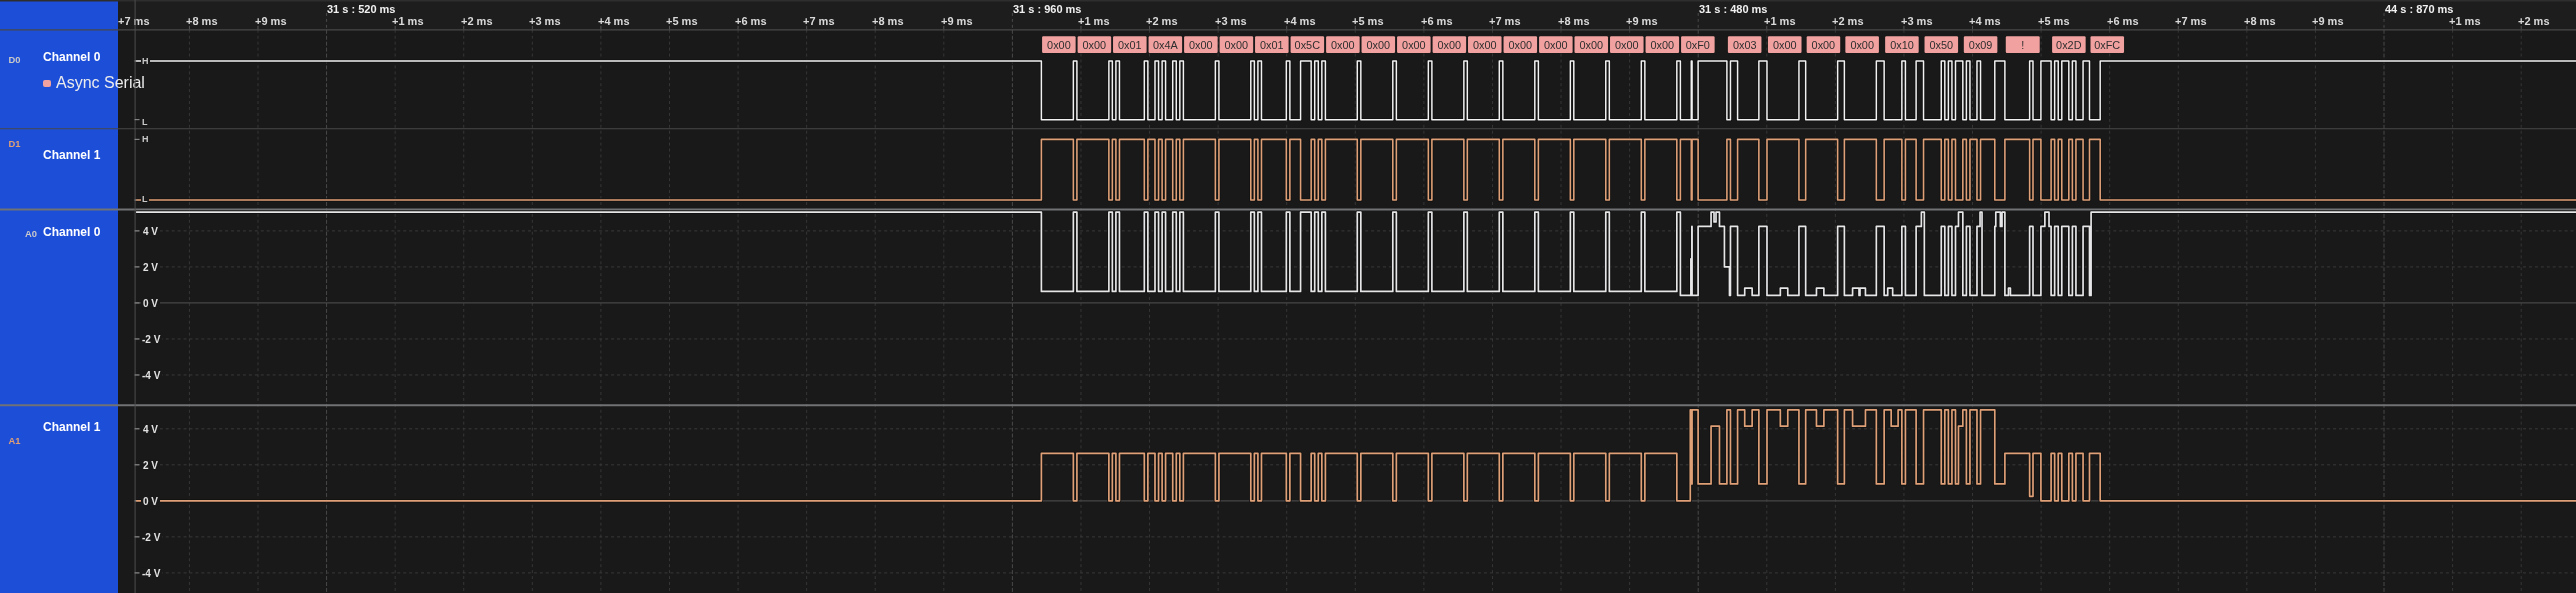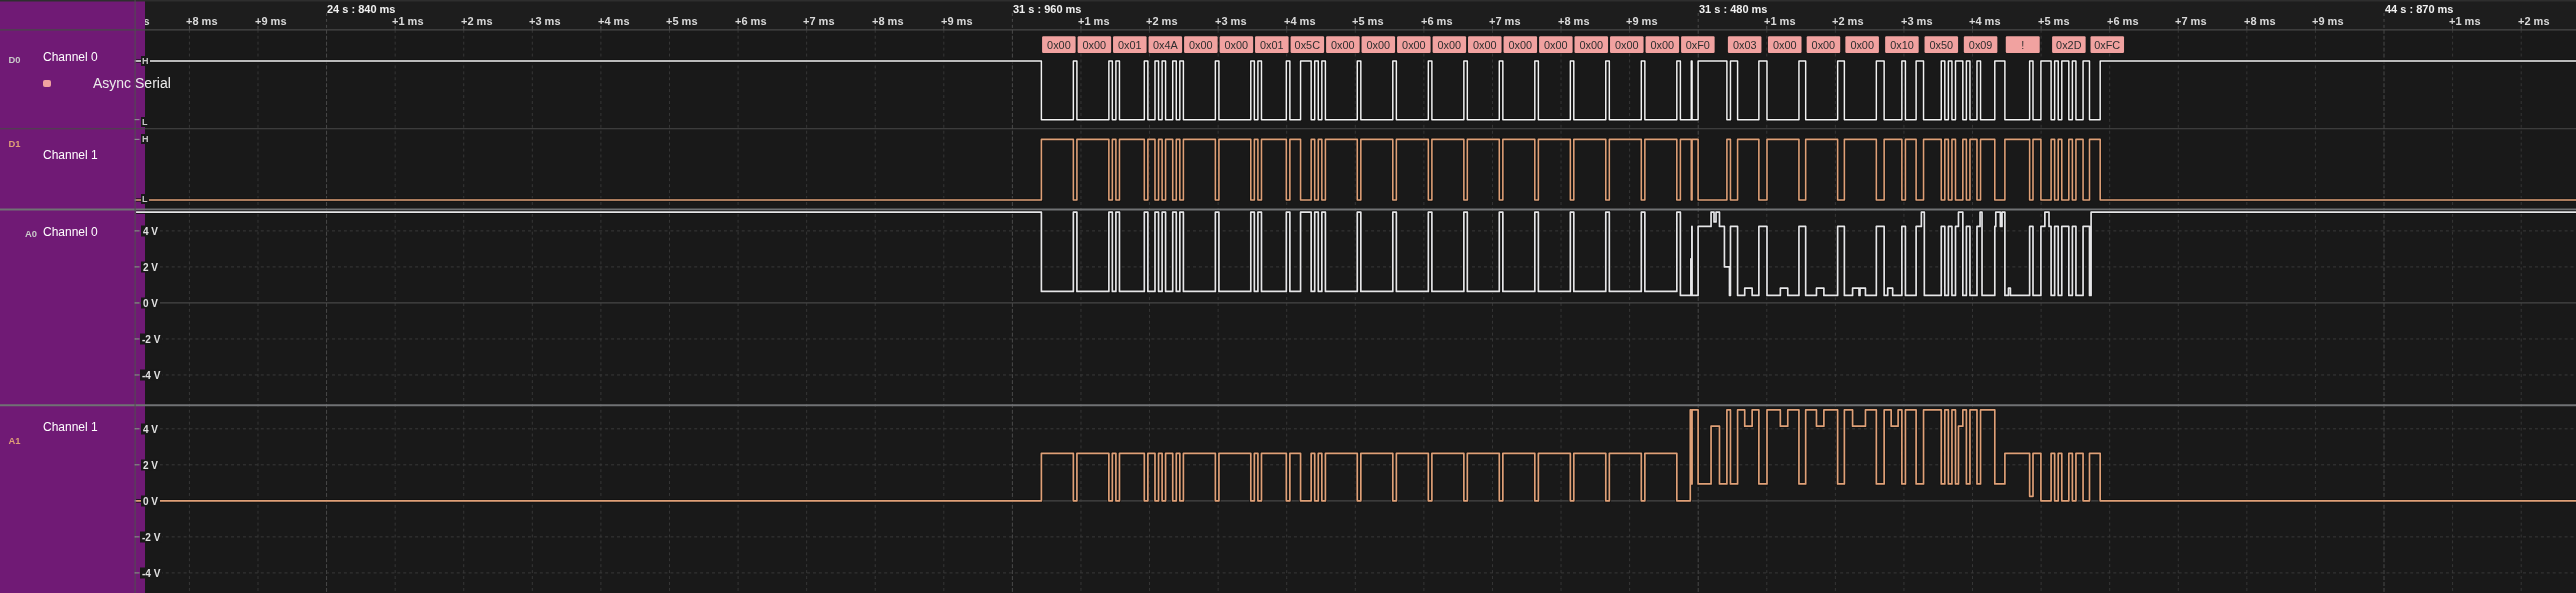--- a/index.html
+++ b/index.html
@@ -1,34 +1,34 @@
 <!DOCTYPE html>
 <html><head><meta charset="utf-8"><style>
 * { margin:0; padding:0; box-sizing:border-box; }
 html,body { width:2576px; height:594px; background:#191919; overflow:hidden; }
 #page { position:relative; width:2576px; height:594px; background:#191919;
   font-family:"Liberation Sans", sans-serif; }
 #ruler { position:absolute; left:0; top:0; width:2576px; height:30px; background:#1d1d1d; }
-#sidebar { position:absolute; left:0; top:0; width:145px; height:594px; background:#701a75; }
+#sidebar { position:absolute; left:0; top:0; width:118px; height:594px; background:#1d4ed8; }
 .rmaj,.rmin,.hl,.vl,.ch,.chsub,.dlab { position:absolute; white-space:nowrap; transform:translateY(-50%); }
 .rmaj { font-size:11px; font-weight:bold; color:#f0f0f0; }
 .rmin { font-size:11px; font-weight:bold; color:#dadada; }
 .hl { font-size:9px; font-weight:bold; color:#c8c8c8; background:#191919; padding:0 1px; }
 .vl { font-size:10px; font-weight:bold; color:#e2e2e2; background:#191919; padding:0 2px; }
-.ch { font-size:12px; font-weight:normal; color:#ffffff; }
+.ch { font-size:12px; font-weight:bold; color:#ffffff; }
 .dlab { font-size:9.4px; font-weight:bold; }
-.chsub { font-size:14px; color:#ececec;margin-left:37px; }
+.chsub { font-size:16px; color:#ececec; }
 </style></head>
 <body>
 <div id="page">
 <div id="ruler"></div>
 <div class="rmin" style="left:118px;top:21px">+7 ms</div>
     <div class="rmin" style="left:186px;top:21px">+8 ms</div>
     <div class="rmin" style="left:255px;top:21px">+9 ms</div>
-    <div class="rmaj" style="left:327px;top:8.6px">24 s : 840 ms</div>
+    <div class="rmaj" style="left:327px;top:8.6px">31 s : 520 ms</div>
     <div class="rmin" style="left:392px;top:21px">+1 ms</div>
     <div class="rmin" style="left:461px;top:21px">+2 ms</div>
     <div class="rmin" style="left:529px;top:21px">+3 ms</div>
     <div class="rmin" style="left:598px;top:21px">+4 ms</div>
     <div class="rmin" style="left:666px;top:21px">+5 ms</div>
     <div class="rmin" style="left:735px;top:21px">+6 ms</div>
     <div class="rmin" style="left:803px;top:21px">+7 ms</div>
     <div class="rmin" style="left:872px;top:21px">+8 ms</div>
     <div class="rmin" style="left:941px;top:21px">+9 ms</div>
     <div class="rmaj" style="left:1013px;top:8.6px">31 s : 960 ms</div>

